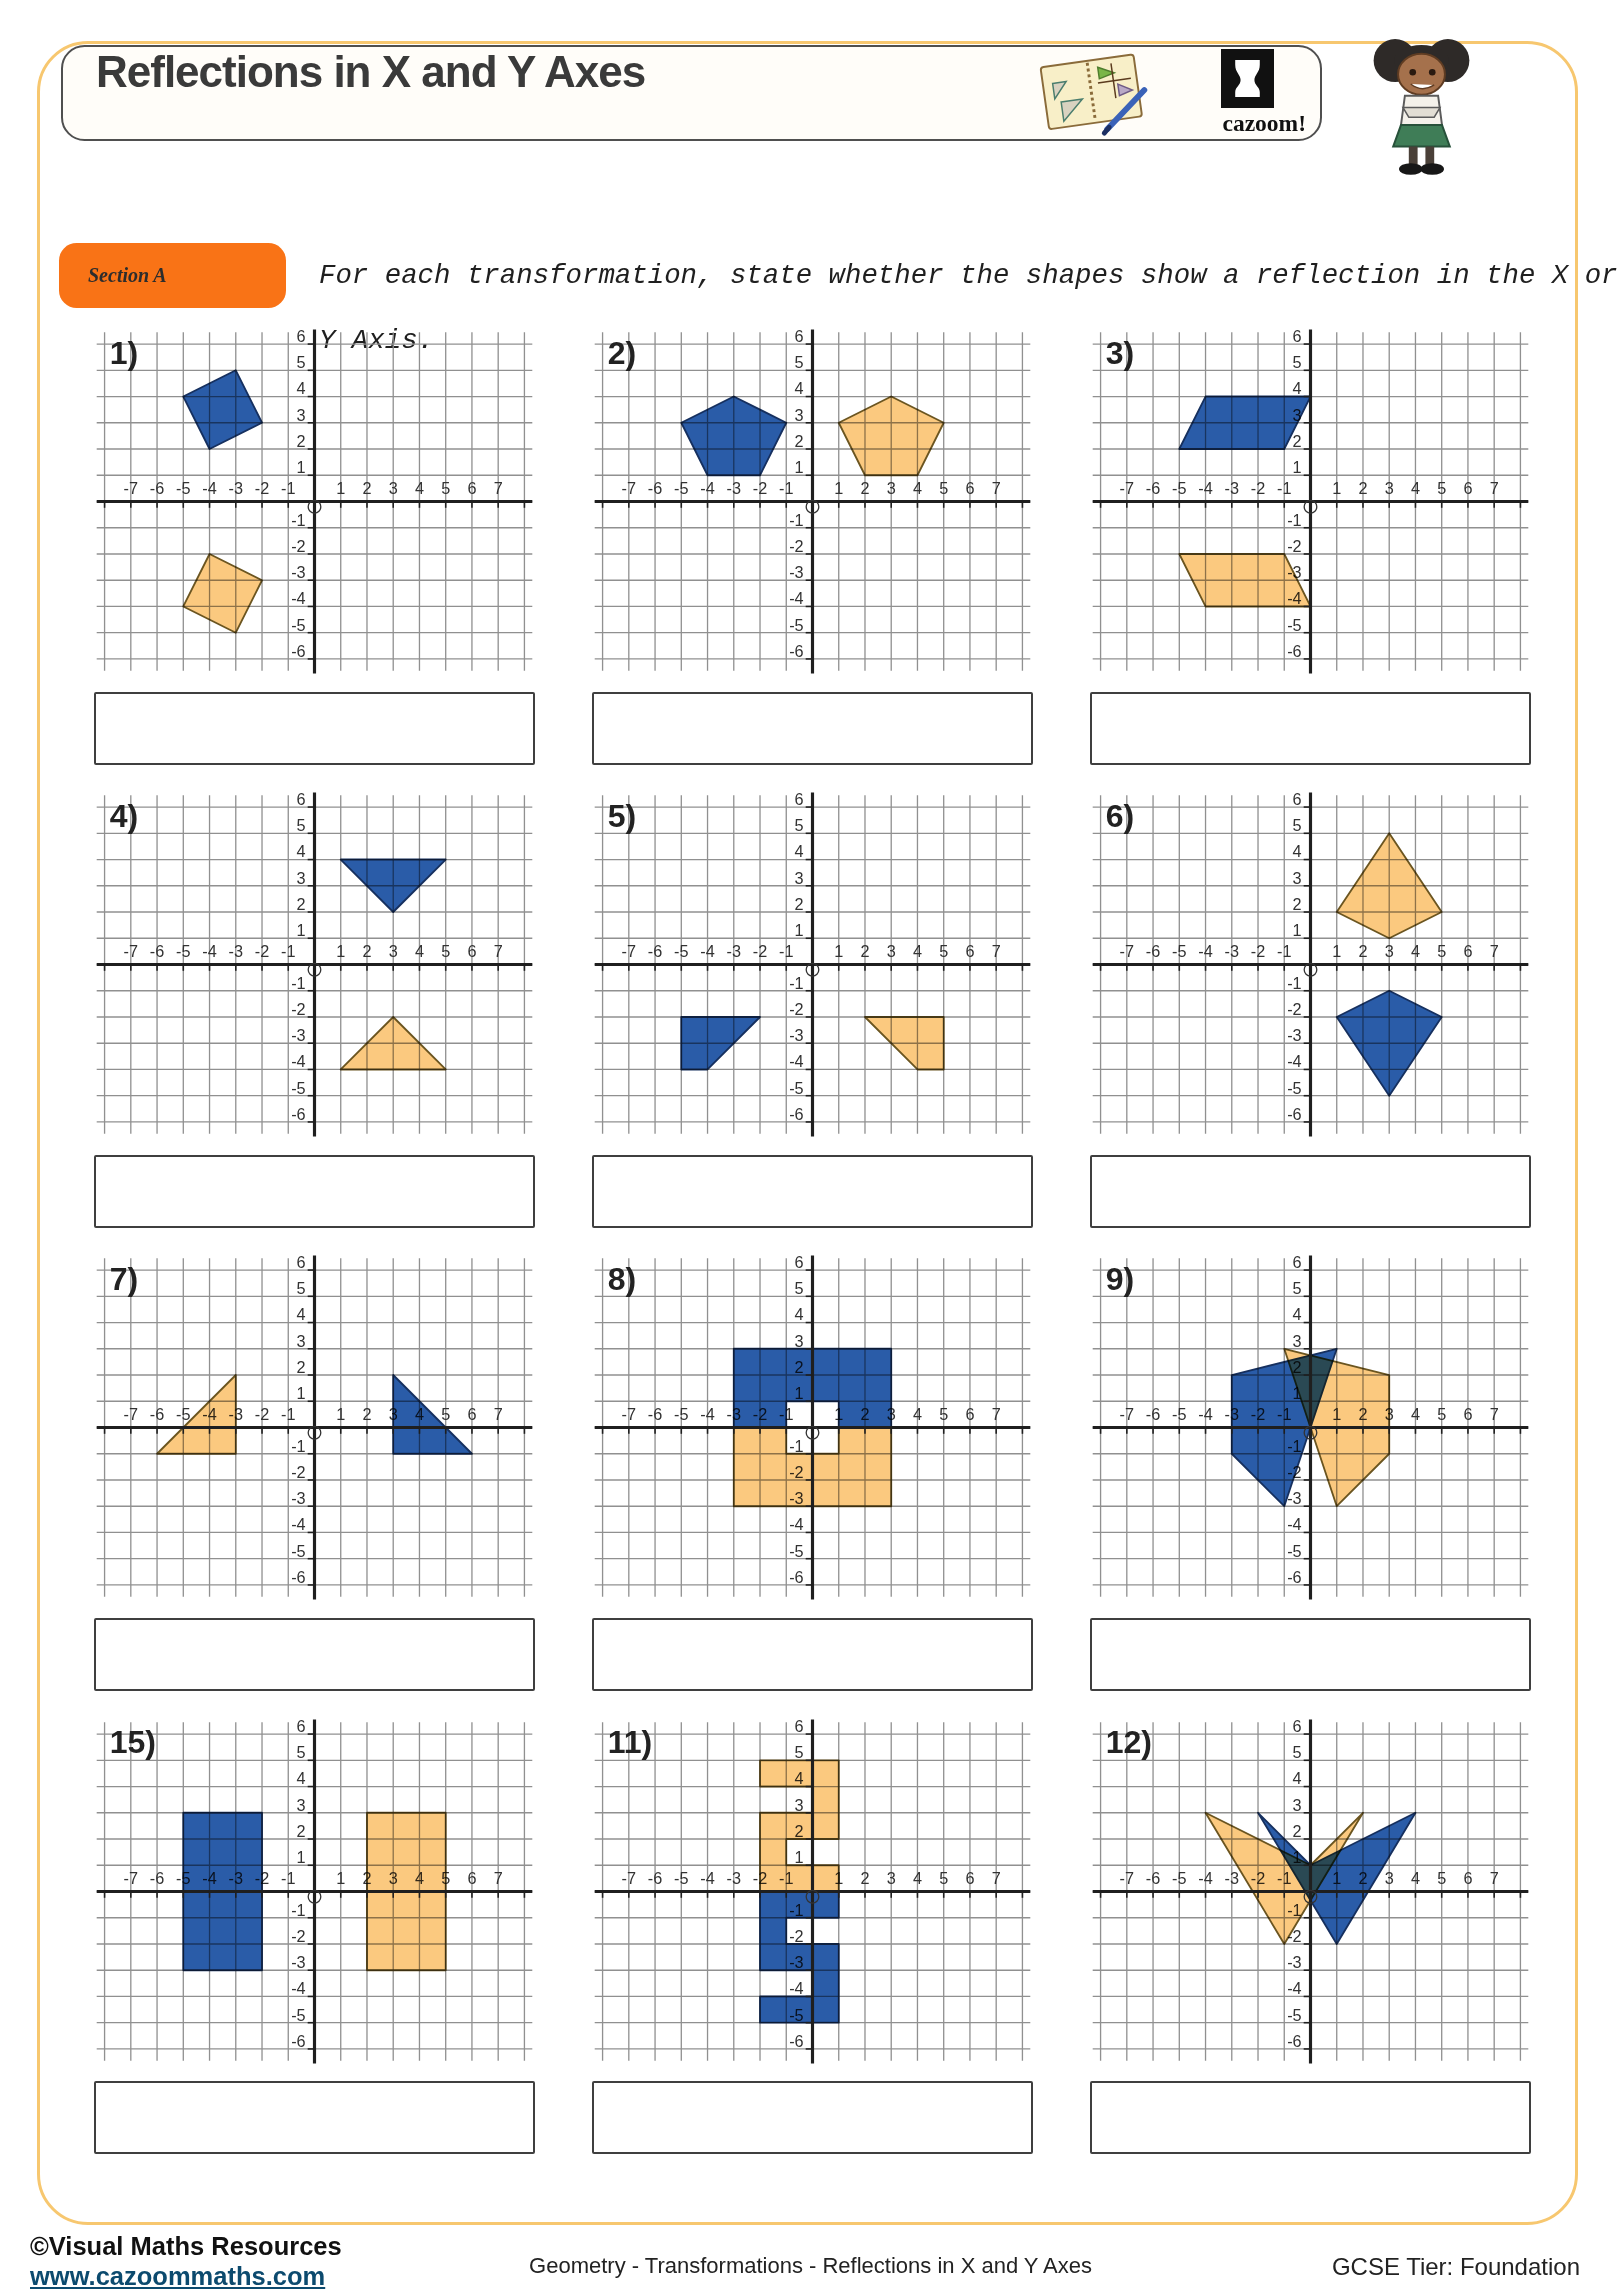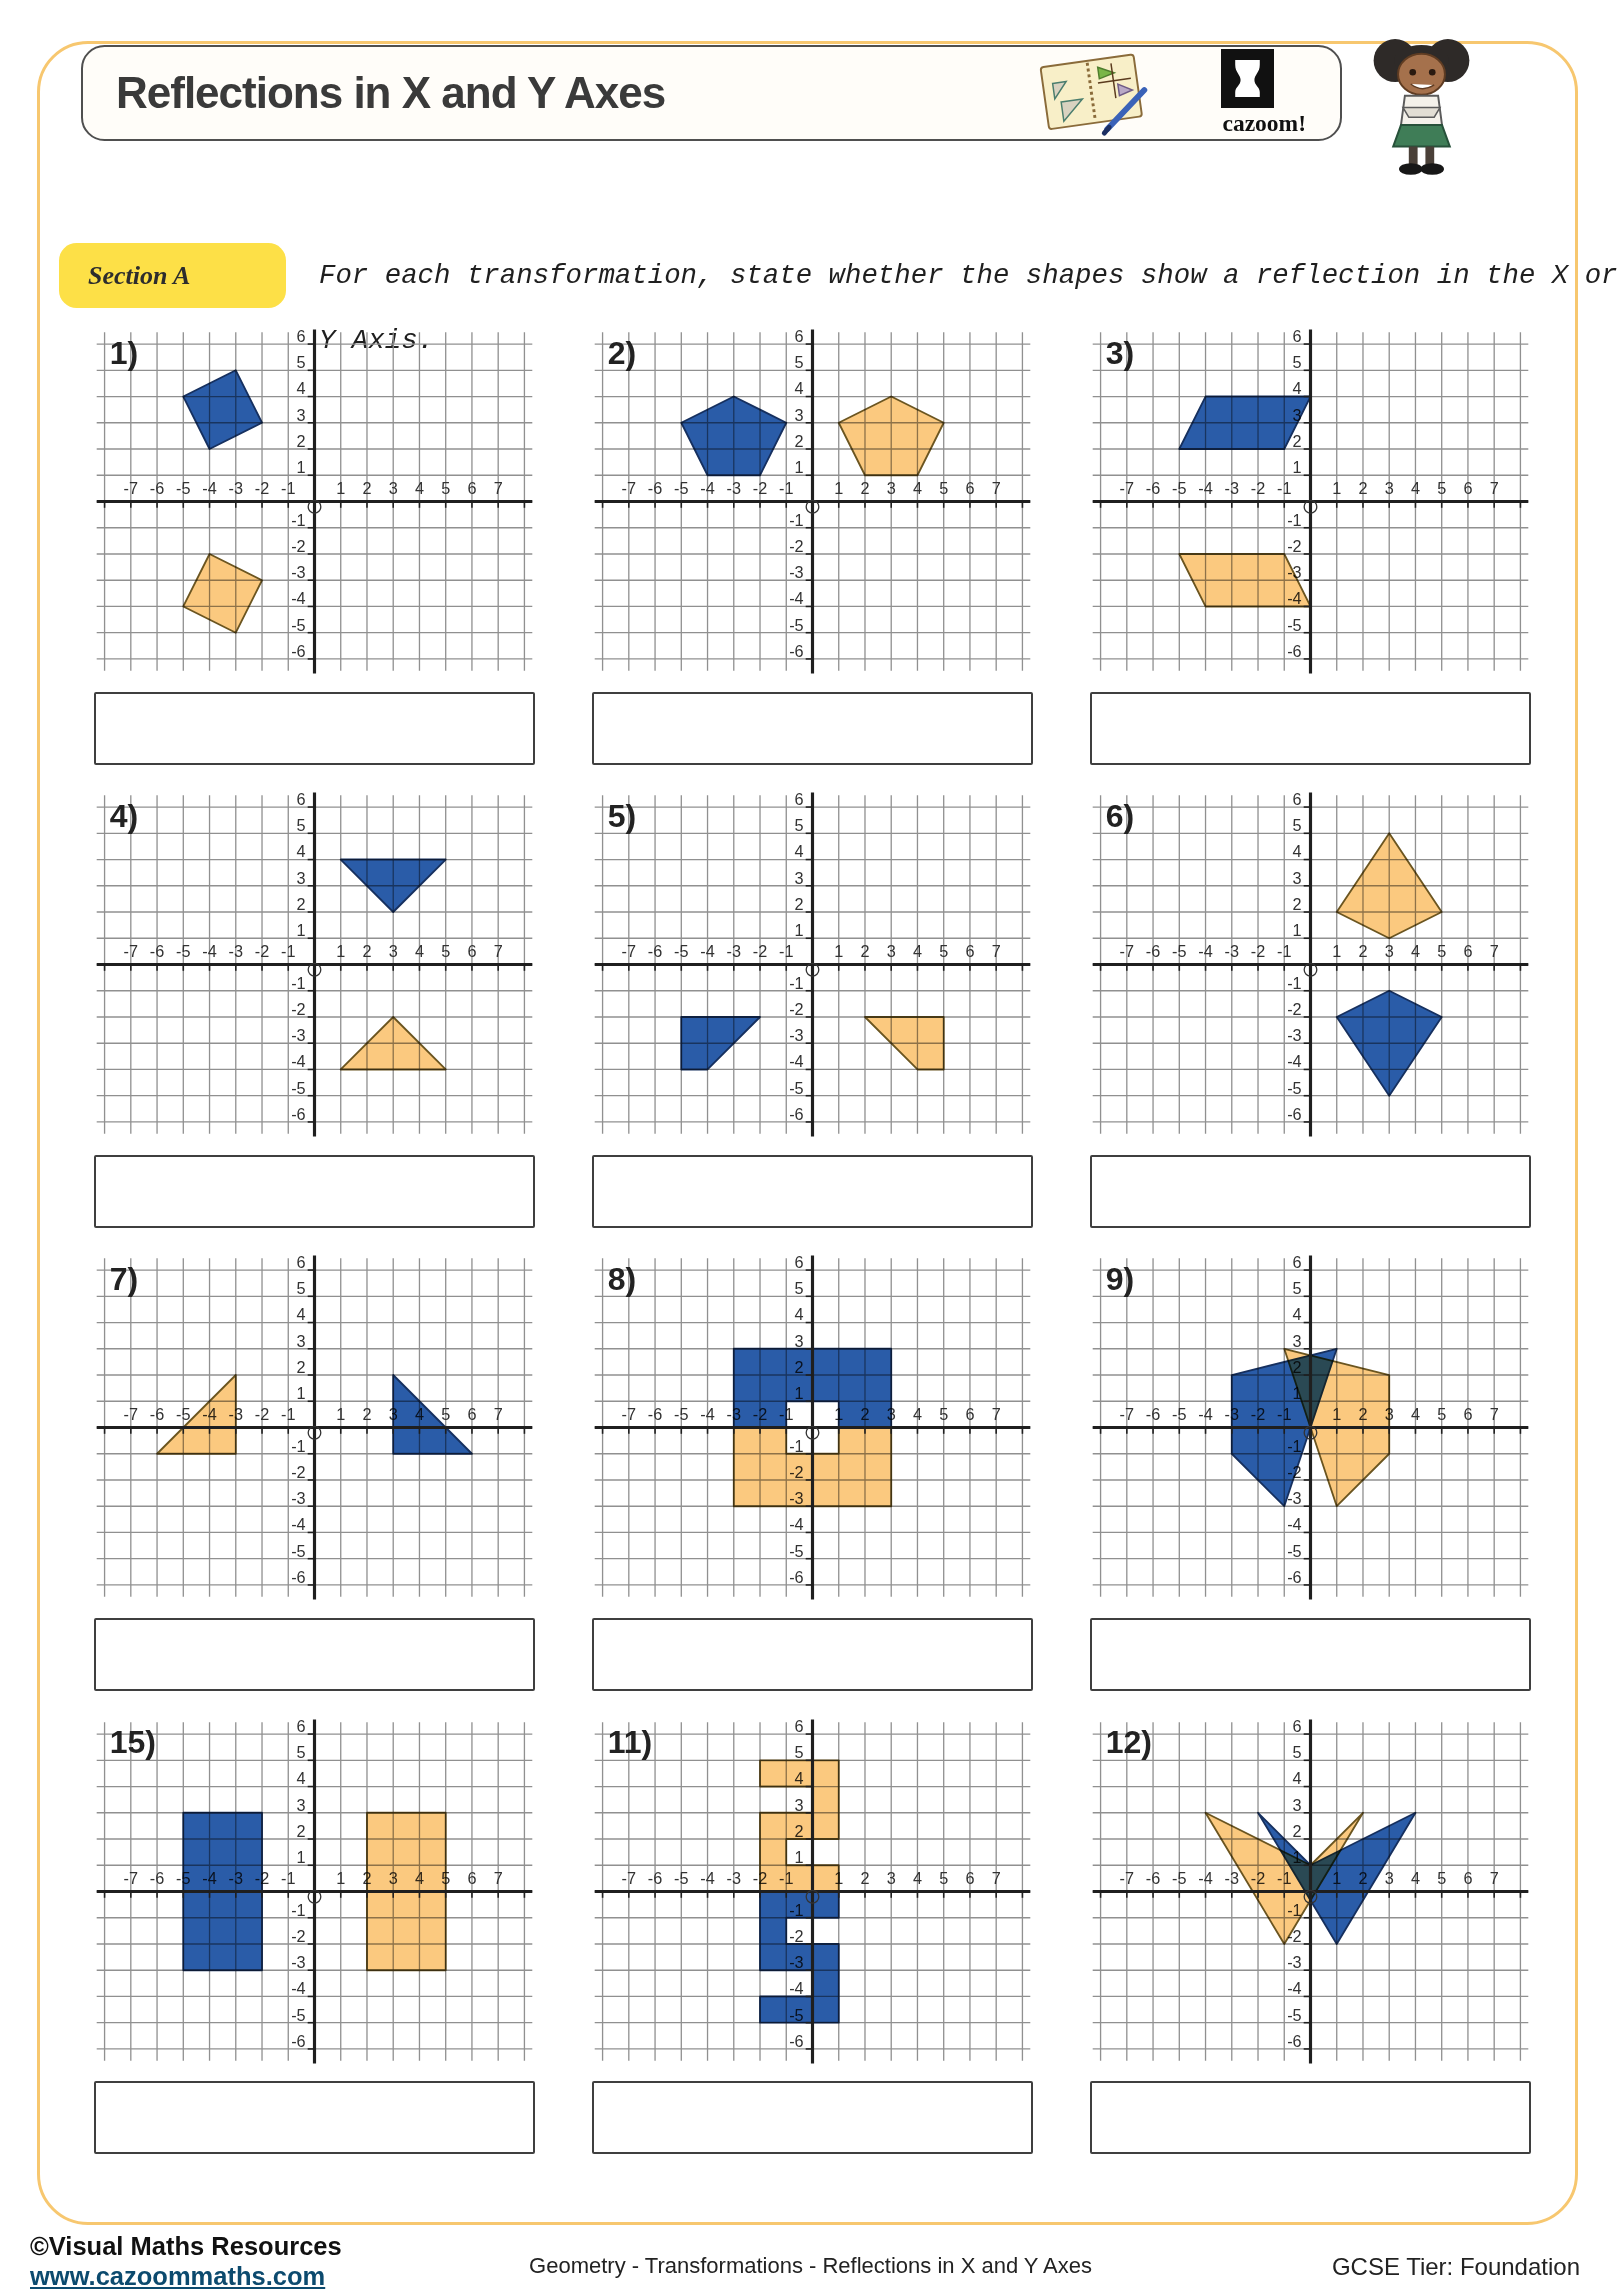--- a/index.html
+++ b/index.html
@@ -2,34 +2,34 @@
 <html><head>
 <meta charset="utf-8">
 <style>
   html,body{margin:0;padding:0;background:#ffffff;}
   #page{position:relative;width:1621px;height:2293px;background:#ffffff;overflow:hidden;
         font-family:"Liberation Sans",sans-serif;}
   #frame{position:absolute;left:37px;top:41px;width:1535px;height:2178px;
          border:3.9px solid #f7c76f;border-radius:51px;}
   #header-box{position:absolute;left:61px;top:45px;width:1257px;height:92px;
               background:#fffdf9;border:2.9px solid #4f4f4f;border-radius:23.5px;
-              display:flex;align-items:center;margin-left:20px;}
+              display:flex;align-items:flex-start;}
   #header-box h1{margin:0 0 0 33px;font-size:44px;font-weight:bold;color:#3a3a3a;
                  letter-spacing:-1px;font-family:"Liberation Sans",sans-serif;}
   #notebook{position:absolute;left:1031px;top:51px;width:127px;height:86px;}
   #logo{position:absolute;left:1188px;top:49px;width:118px;text-align:right;}
   .logo-box{width:53px;height:59px;background:#111111;margin:0 auto;display:flex;
             align-items:center;justify-content:center;}
   .logo-text{font-family:"Liberation Serif",serif;font-weight:bold;font-size:23.5px;
              color:#111;margin-top:2px;}
   #mascot{position:absolute;left:1358px;top:35px;width:127px;height:142px;}
   #section-label{position:absolute;left:59px;top:243px;width:227px;height:65px;
-                 background:#fde047;border-radius:17.6px;line-height:65px;padding-left:29px;
+                 background:#f97316;border-radius:17.6px;line-height:65px;padding-left:29px;
                  box-sizing:border-box;font-family:"Liberation Serif",serif;
-                 font-style:italic;font-weight:bold;font-size:26px;color:#2d2d2d;}
+                 font-style:italic;font-weight:bold;font-size:20px;color:#2d2d2d;}
   #instruction{position:absolute;left:319px;top:243px;height:65px;line-height:65px;
                font-family:Liberation Mono, monospace;font-style:italic;font-size:27.4px;color:#1f1f1f;}
   #questions{position:absolute;left:94px;top:327px;display:grid;
              grid-template-columns:repeat(3,441px);column-gap:57px;row-gap:25.5px;}
   .qblock{position:relative;width:441px;}
   .qnum{position:absolute;left:15.7px;top:7.8px;font-size:32px;font-weight:bold;color:#222;}
   .qblock svg{display:block;font-family:"Liberation Sans",sans-serif;}
   .answer-box{margin-top:15.7px;width:437px;height:69px;background:#ffffff;
               border:2px solid #3f3f3f;border-radius:2px;}
   footer{position:absolute;left:0;top:2227px;width:1621px;font-size:25.5px;color:#111;}

